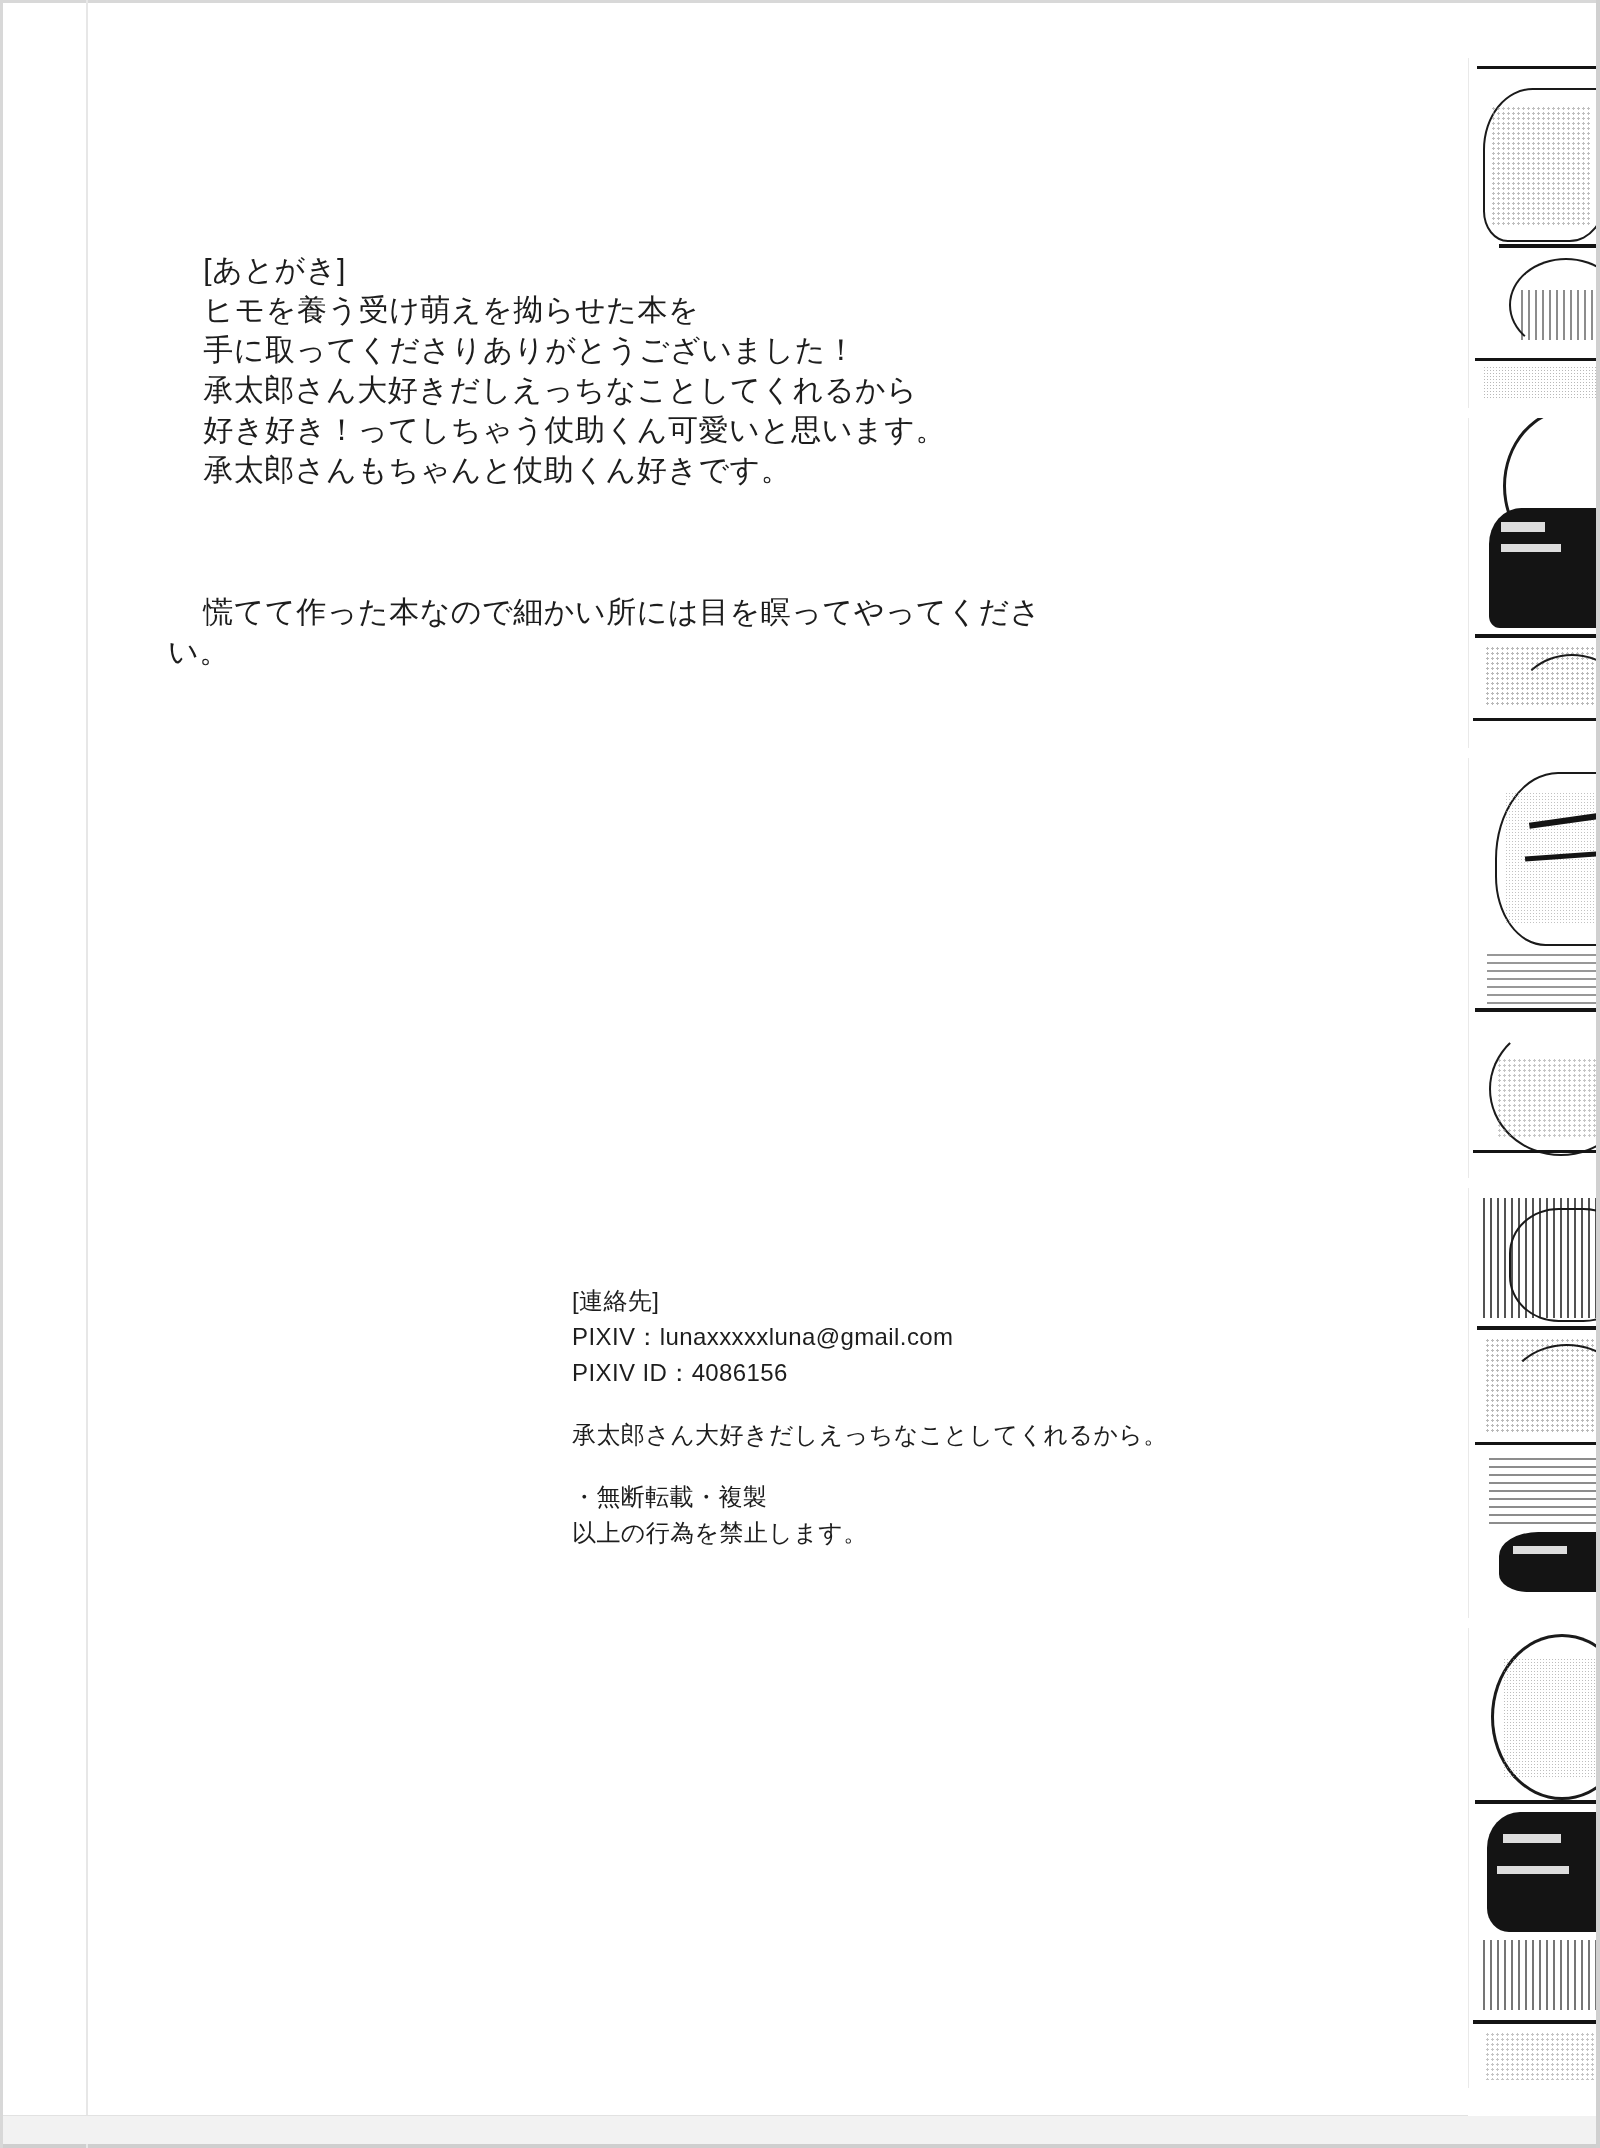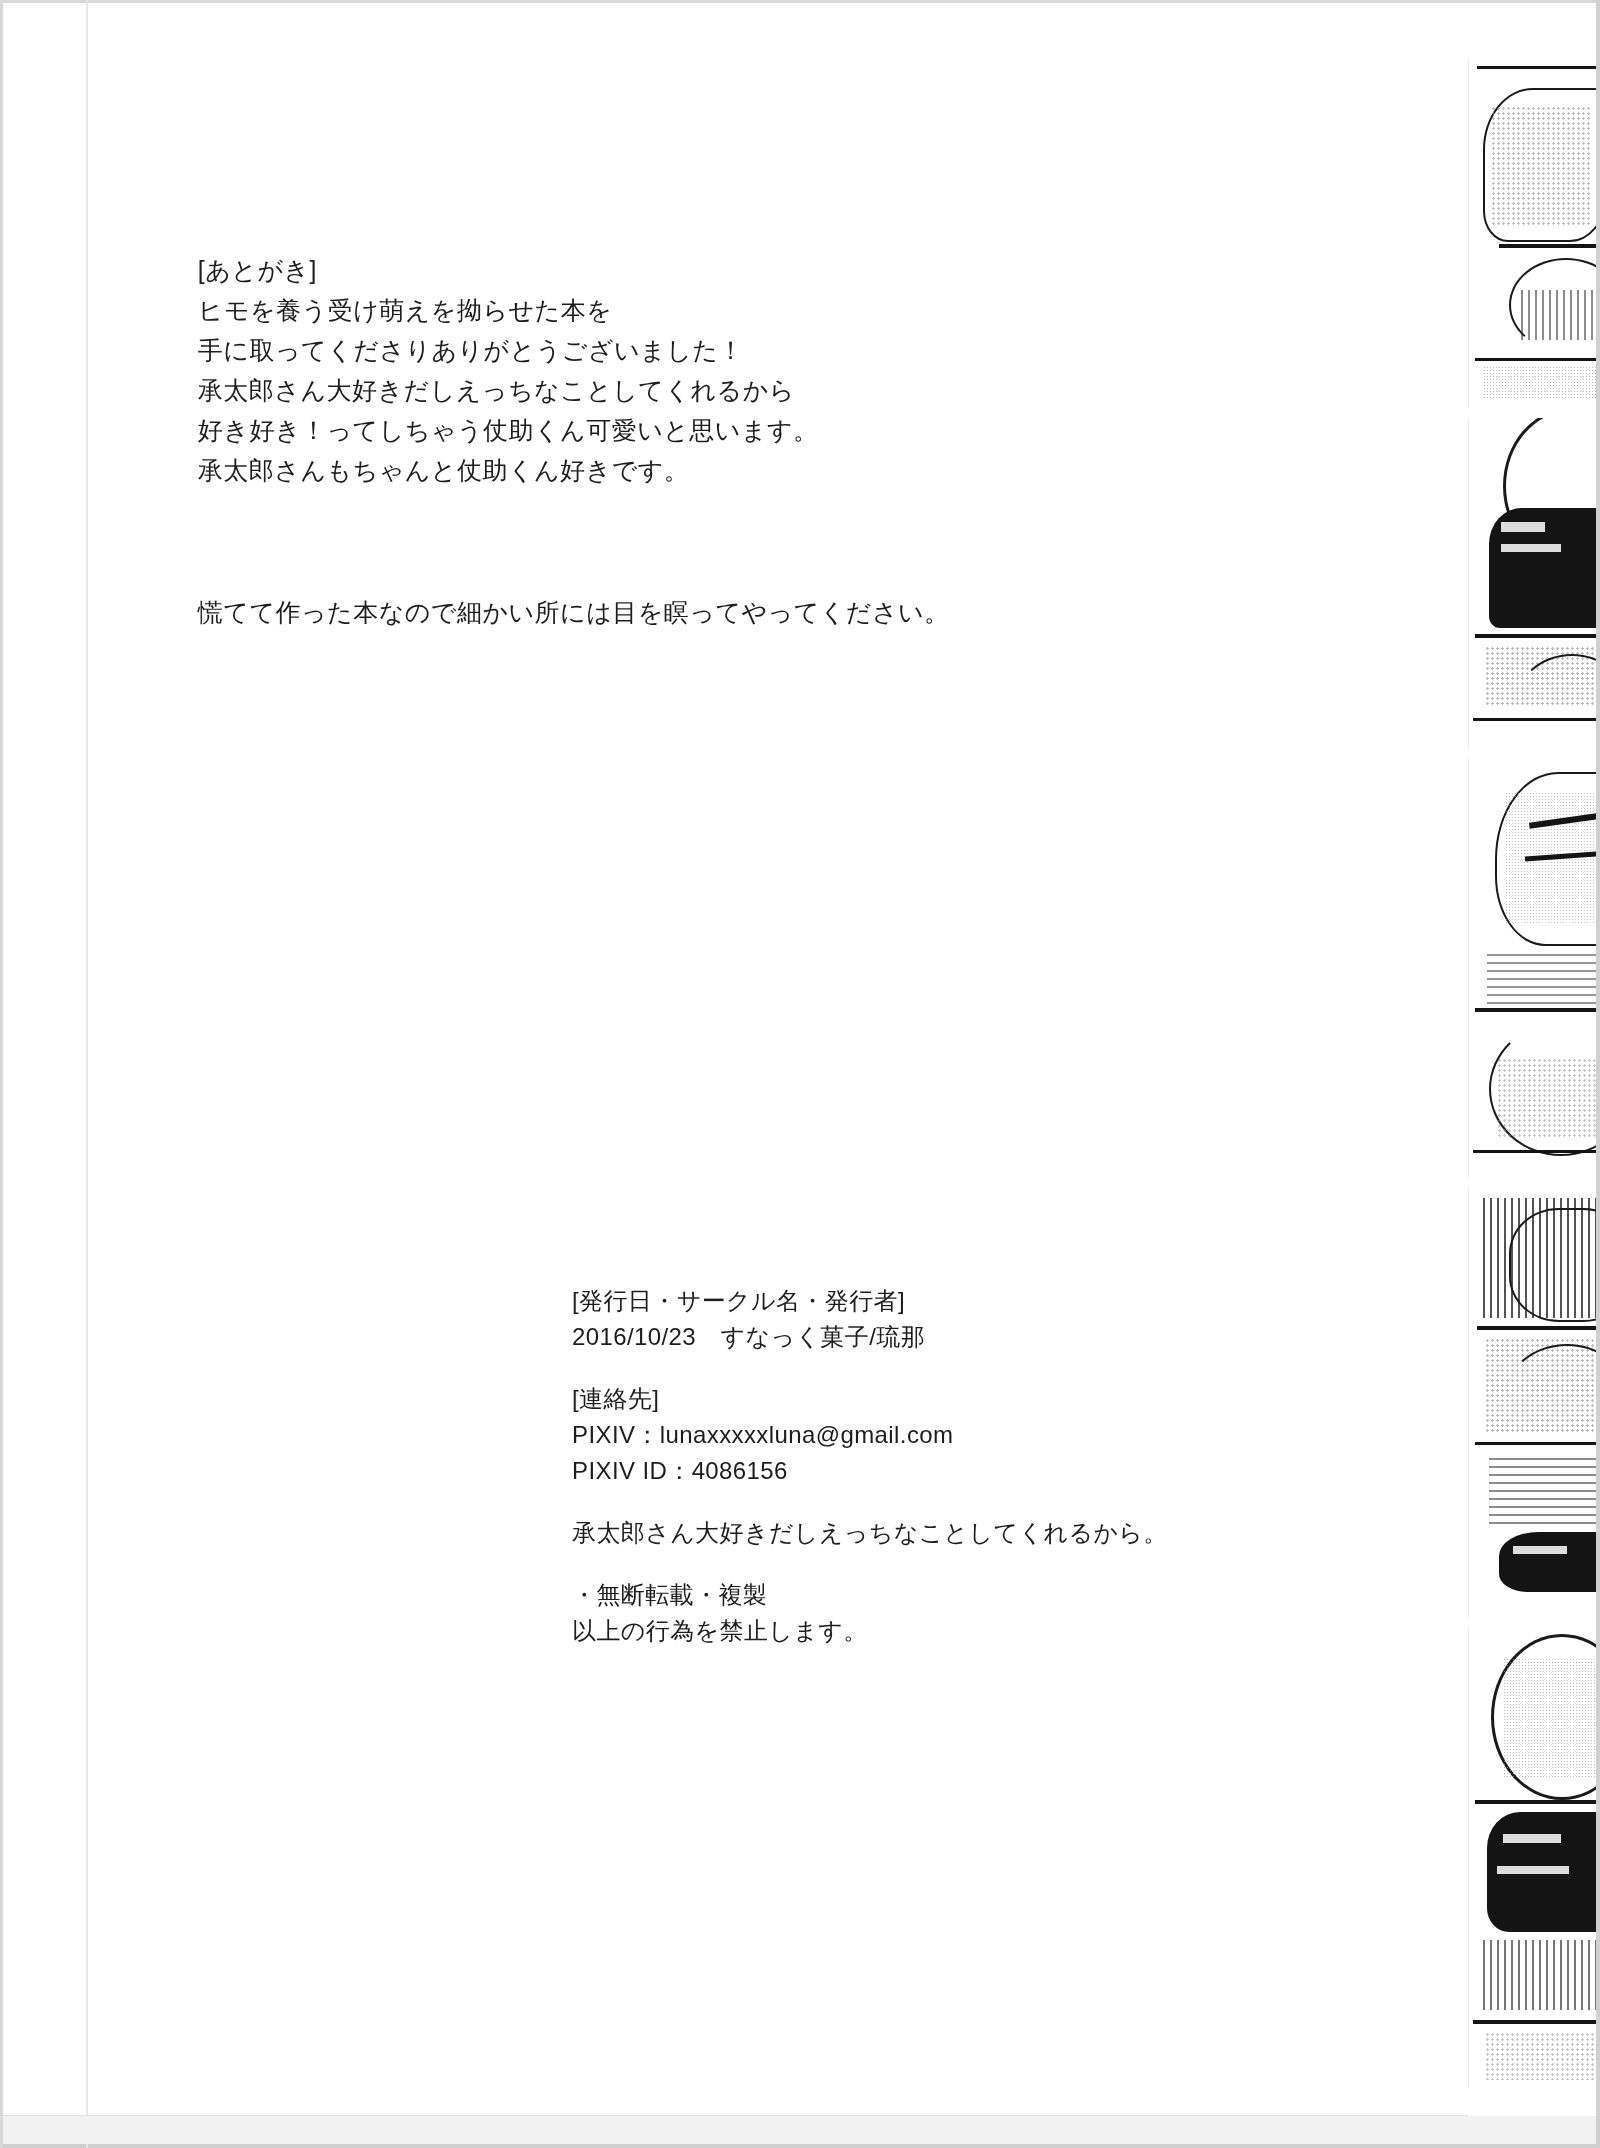--- a/index.html
+++ b/index.html
@@ -57,21 +57,21 @@
     border-top: 1px solid #e2e2e2;
   }
 
   
   .afterword {
     position: absolute;
     left: 168px;
     top: 210px;
     width: 900px;
     color: #1d1d1d;
-    font-size: 25px;
+    font-size: 30px;
     line-height: 40px;
     letter-spacing: 0.5px;
     white-space: pre-wrap;
   }
   .afterword .gap {
     display: block;
     height: 22px;
   }
 
   
@@ -181,24 +181,20 @@
     <span class="line">手に取ってくださりありがとうございました！</span>
     <span class="line">承太郎さん大好きだしえっちなことしてくれるから</span>
     <span class="line">好き好き！ってしちゃう仗助くん可愛いと思います。</span>
     <span class="line">承太郎さんもちゃんと仗助くん好きです。</span>
     <span class="gap"></span>
     <span class="line">慌てて作った本なので細かい所には目を瞑ってやってください。</span>
   </div>
 
   <div class="colophon">
 
-    <div class="sec">
-      <span class="line">[発行日・サークル名・発行者]</span>
-      <span class="line">2016/10/23　すなっく菓子/琉那</span>
-    </div>
 
 
     <div class="sec">
       <span class="line">[連絡先]</span>
       <span class="line">PIXIV：lunaxxxxxluna@gmail.com</span>
       <span class="line">PIXIV ID：4086156</span>
     </div>
 
     <div class="sec">
       <span class="line">承太郎さん大好きだしえっちなことしてくれるから。</span>

